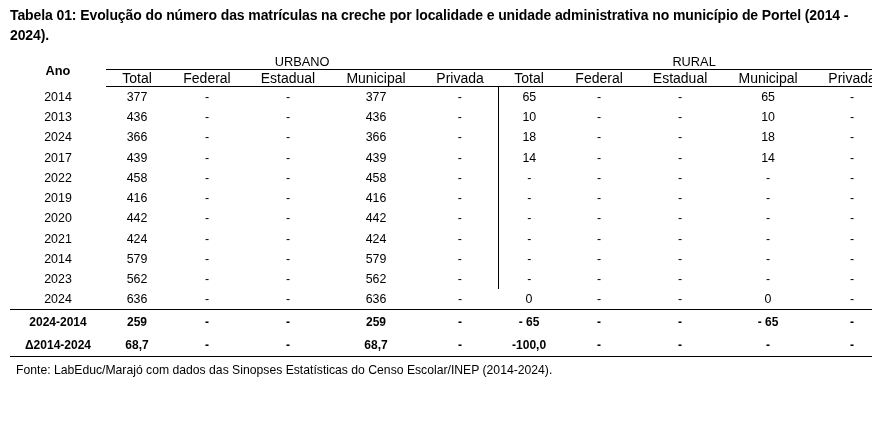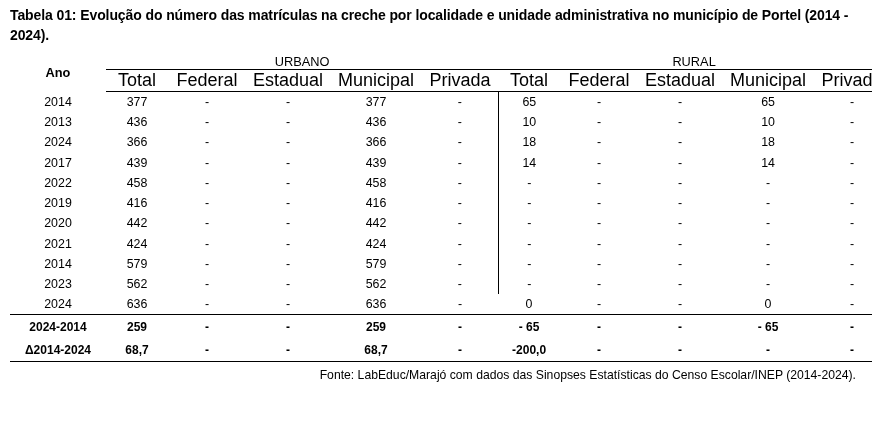--- a/index.html
+++ b/index.html
@@ -56,21 +56,21 @@
     font-size: 12.8px;
     padding: 5px 0 4px 0;
     border-bottom: 1.1px solid #000;
   }
   .grouphead th.ano-cell {
     border-bottom: none;
     font-weight: bold;
   }
   .subhead td {
     font-weight: bold;
-    font-size: 18px;
+    font-size: 14px;
     padding: 4px 0 4px 0;
     border-bottom: 1.4px solid #000;
     margin-top: 7px;
   }
   tr.data td {
     padding: 3.15px 0 3.1px 0;
     font-size: 12.4px;
   }
   tr.data td.ano { }
   
@@ -81,21 +81,21 @@
     font-weight: bold;
     padding: 4.5px 0 4.5px 0;
     font-size: 12px;
   }
   tr.sum-first td { border-top: 1.5px solid #000; }
   tr.sum-last td { border-bottom: 1.6px solid #000; }
 
   .source {
     font-family: "Liberation Sans", sans-serif;
     font-size: 12.2px;
-    text-align: right;
+    text-align: left;
     margin-top: 6px;
     width: 840px;
     margin-left: auto;
     margin-right: auto;
   }
 </style>
 </head>
 <body>
 
 <div class="page">
@@ -305,21 +305,21 @@
         <td>-</td>
       </tr>
 
       <tr class="summary sum-last">
         <td class="ano">Δ2014-2024</td>
         <td>68,7</td>
         <td>-</td>
         <td>-</td>
         <td>68,7</td>
         <td>-</td>
-        <td>-200,0</td>
+        <td>-100,0</td>
         <td>-</td>
         <td>-</td>
         <td>-</td>
         <td>-</td>
       </tr>
 
     </tbody>
   </table>
 
   <div class="source">Fonte: LabEduc/Marajó com dados das Sinopses Estatísticas do Censo Escolar/INEP (2014-2024).</div>

